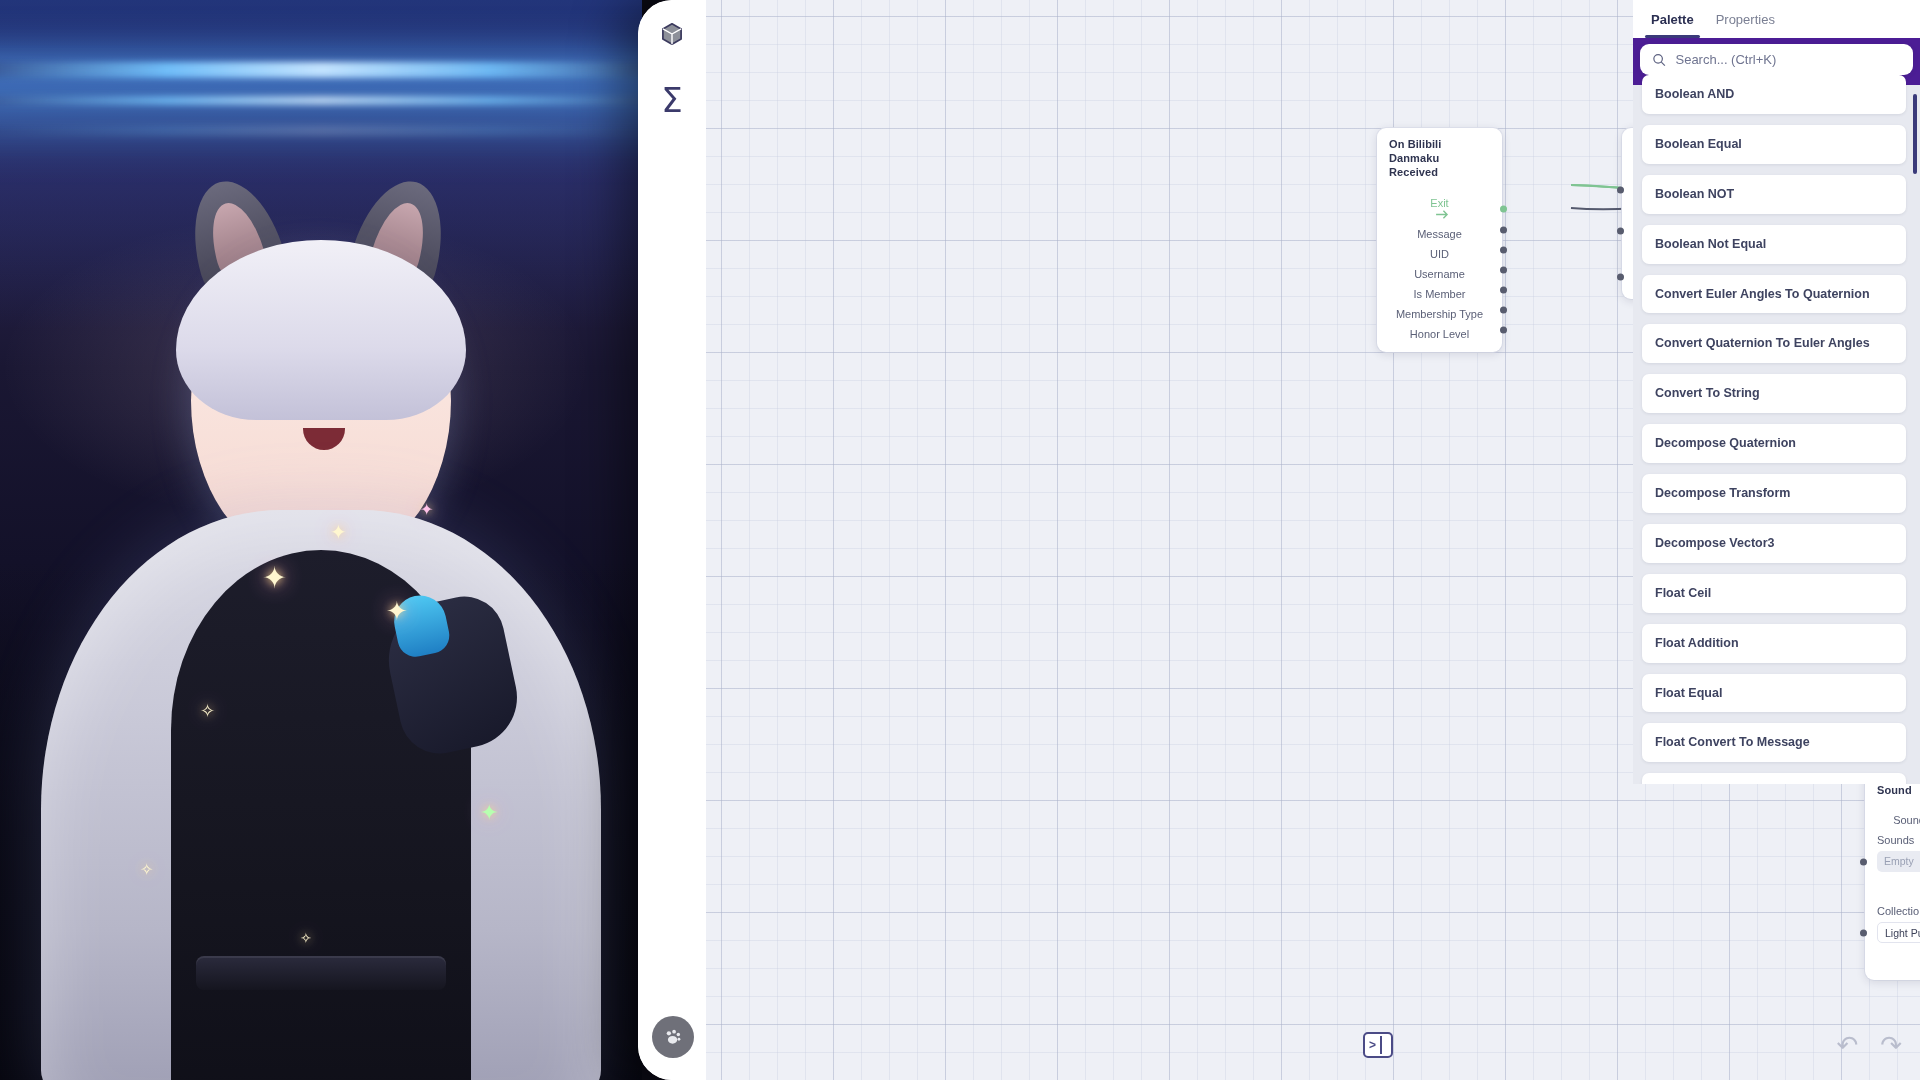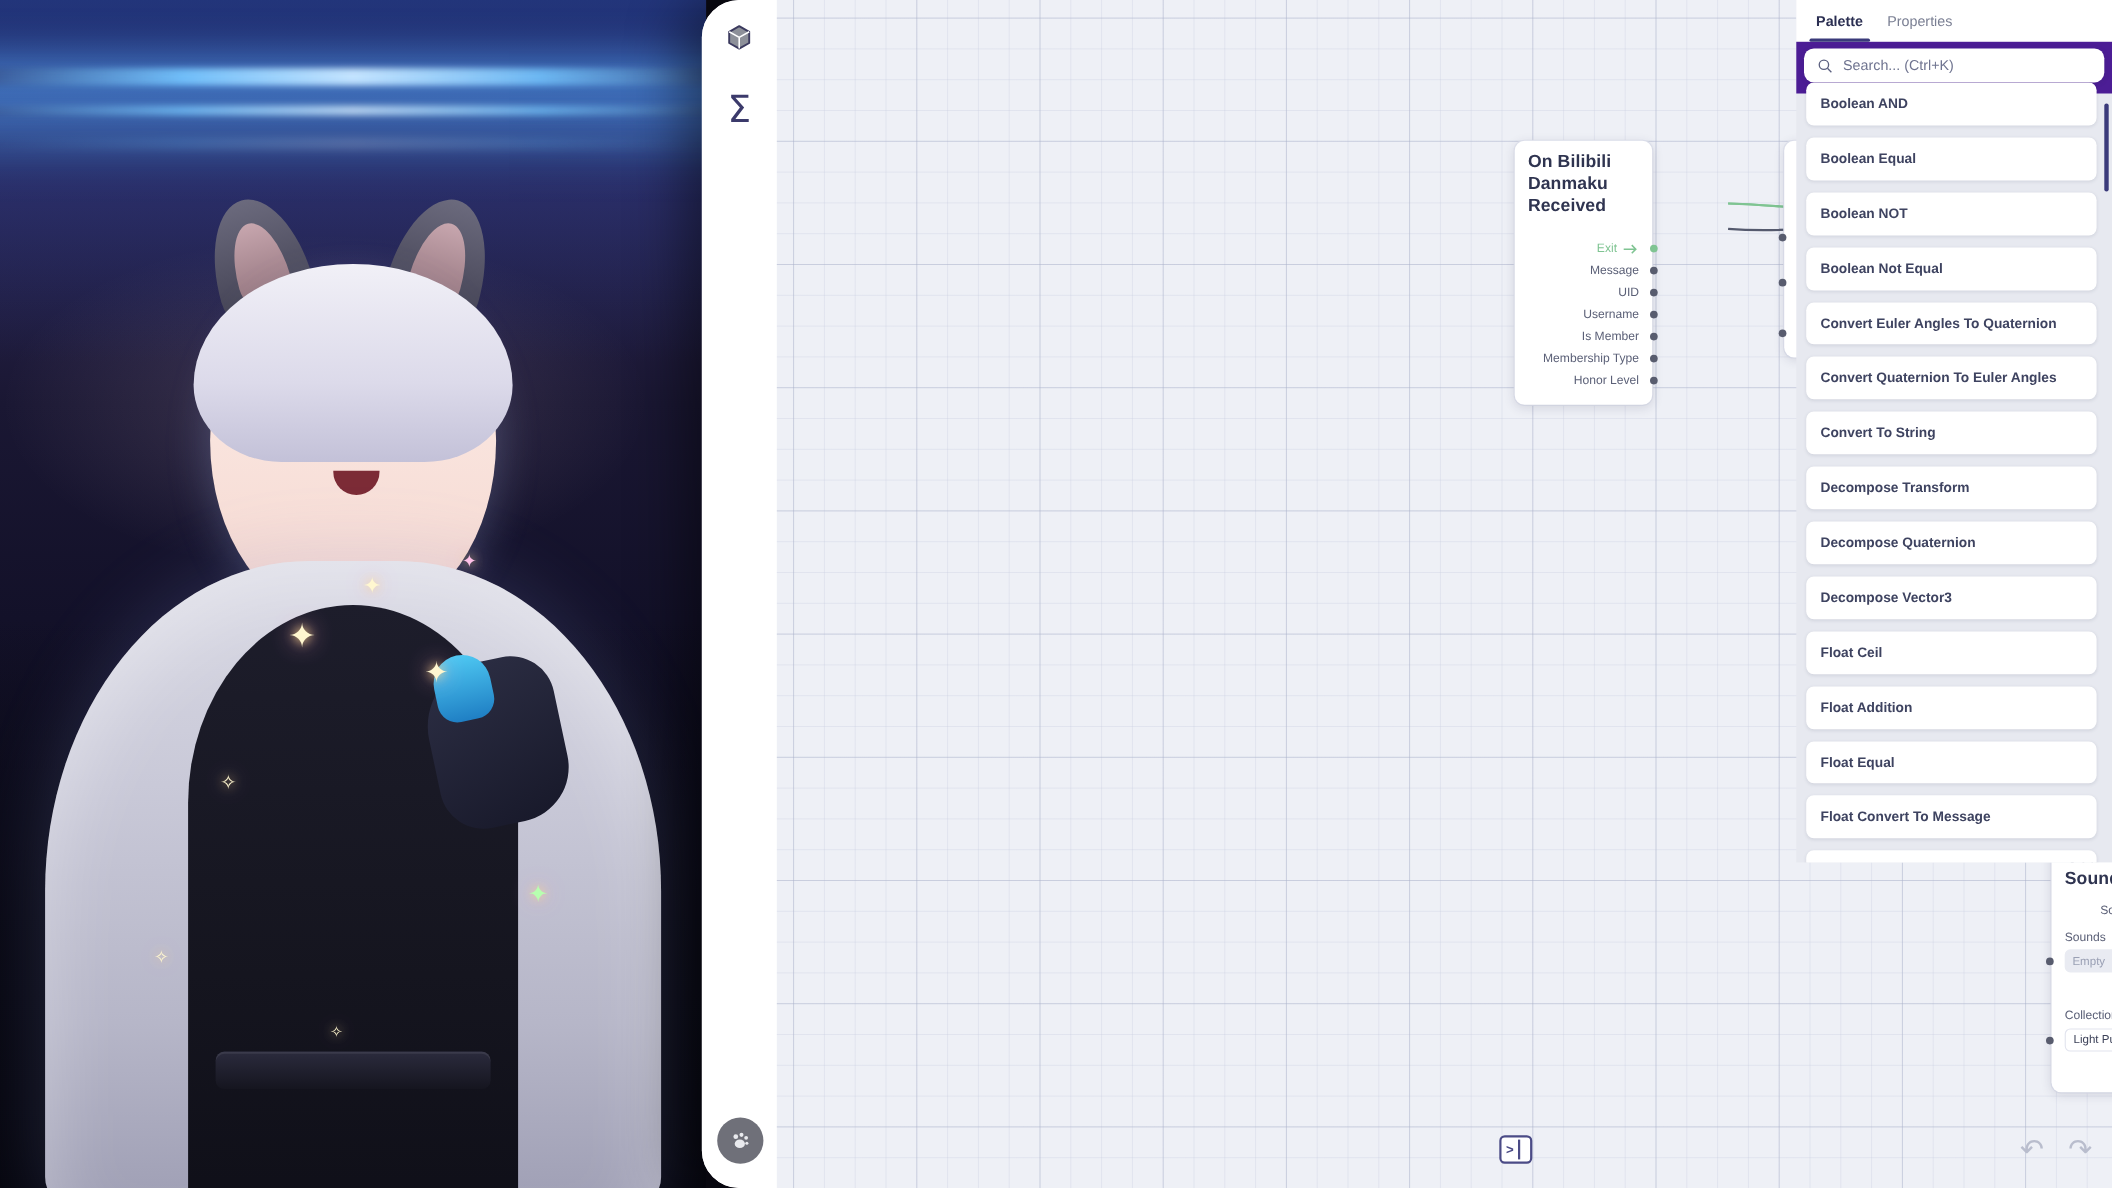--- a/index.html
+++ b/index.html
@@ -136,25 +136,25 @@
 
   
   .node {
     position: absolute;
     background: #fff;
     border-radius: 9px;
     box-shadow: 0 2px 10px rgba(40,46,80,0.14), 0 0 0 1px rgba(225,228,240,0.9);
     padding: 10px 12px 12px 12px;
   }
   .node-title {
-    font-size: 16px; font-weight: bold; color: #2f3450; line-height: 1.25;
+    font-size: 11px; font-weight: bold; color: #2f3450; line-height: 1.25;
     margin-bottom: 8px; letter-spacing: .1px;
   }
   .row { position: relative; min-height: 20px; display: flex; align-items: center; }
-  .row.right { justify-content: flex-end; }
+  .row.right { justify-content: flex-end; flex-direction: column; }
   .port-label { font-size: 11px; color: #5b6077; }
   .port-label.exec { color: #7fc492; }
   .field-label { font-size: 11px; color: #5b6077; margin: 7px 0 4px; line-height: 1.3; }
   .dot {
     position: absolute; width: 7px; height: 7px; border-radius: 50%;
     background: #585c6e; top: 50%; transform: translateY(-50%);
   }
   .dot.exec-dot { background: #7fc492; }
   .dot.left { left: -17px; }
   .dot.right { right: -17px; }
@@ -540,22 +540,22 @@
       </div>
       <div class="palette-list">
         <div id="pal-items">
             <div class="pal-item">Boolean AND</div>
             <div class="pal-item">Boolean Equal</div>
             <div class="pal-item">Boolean NOT</div>
             <div class="pal-item">Boolean Not Equal</div>
             <div class="pal-item">Convert Euler Angles To Quaternion</div>
             <div class="pal-item">Convert Quaternion To Euler Angles</div>
             <div class="pal-item">Convert To String</div>
+            <div class="pal-item">Decompose Quaternion</div>
             <div class="pal-item">Decompose Transform</div>
-            <div class="pal-item">Decompose Quaternion</div>
             <div class="pal-item">Decompose Vector3</div>
             <div class="pal-item">Float Ceil</div>
             <div class="pal-item">Float Addition</div>
             <div class="pal-item">Float Equal</div>
             <div class="pal-item">Float Convert To Message</div>
             <div class="pal-item">Float Division</div>
           </div>
       </div>
       <div class="pal-scrollbar"></div>
     </div>

